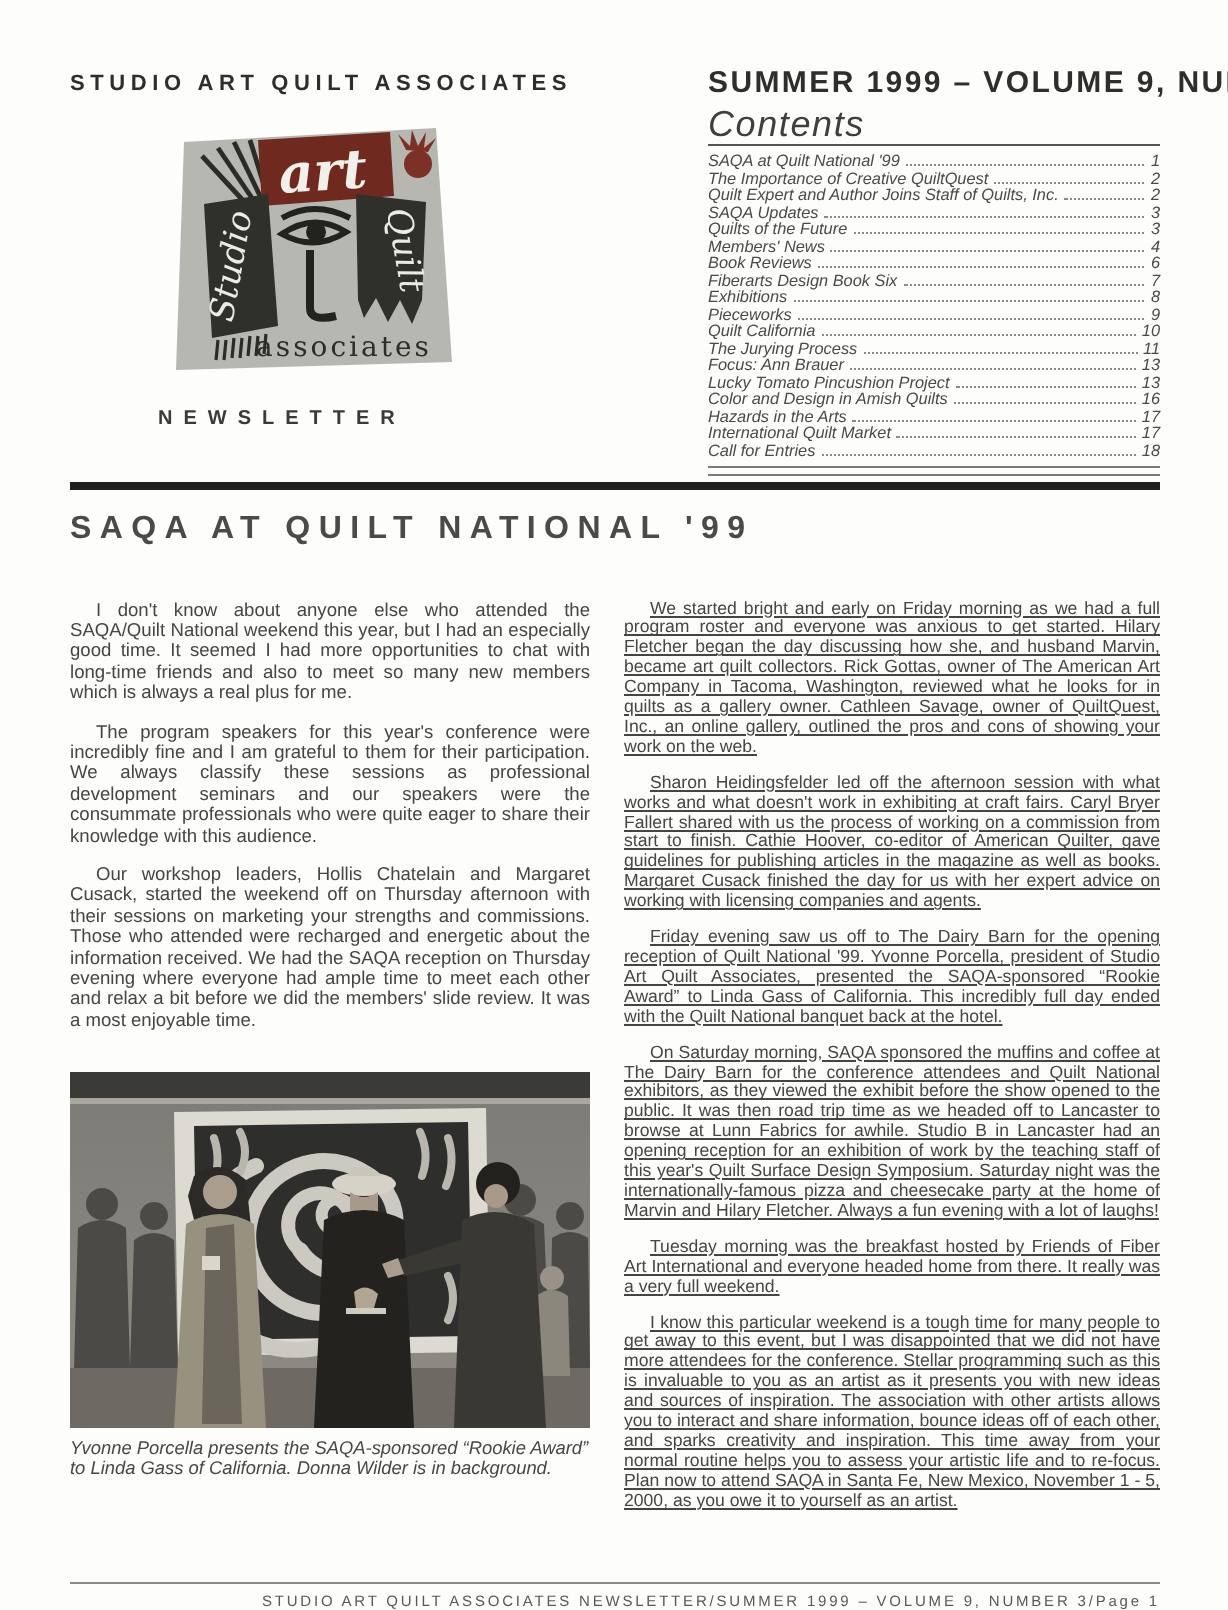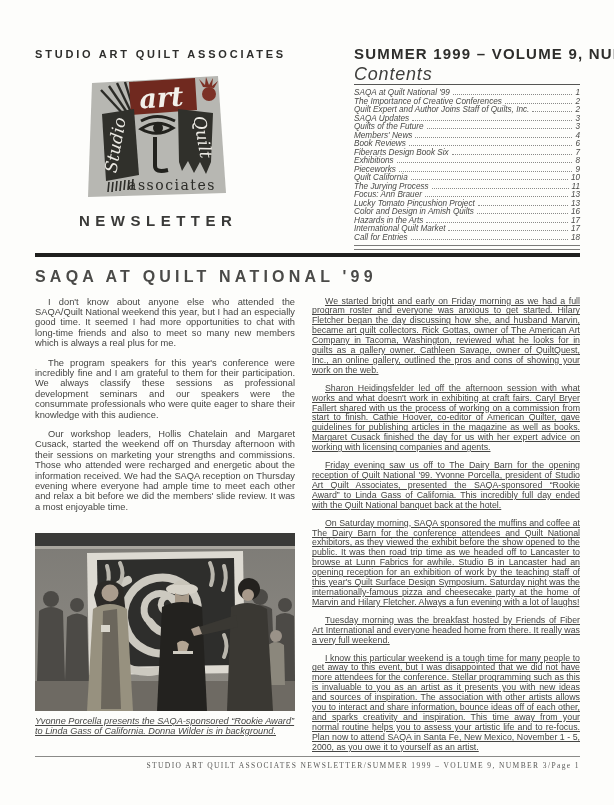--- a/index.html
+++ b/index.html
@@ -1,50 +1,50 @@
 <!DOCTYPE html>
 <html><head>
 <meta charset="utf-8">
 <style>
   html,body{margin:0;padding:0;background:#e8e8e6;}
   .page{
     position:relative;width:614px;height:805px;margin:0 auto;
     background:#fdfdfb;overflow:hidden;
     font-family:"Liberation Sans", sans-serif;color:#3c3c3c;
-    box-sizing:border-box;padding:48px 34px 0 35px;
+    box-sizing:border-box;padding:36px 34px 0 35px;
   }
   
   .header{display:flex;justify-content:space-between;}
   .header-left{width:300px;}
   .masthead-title{font-size:11px;font-weight:bold;letter-spacing:2.8px;color:#2e2e2c;line-height:12px;white-space:nowrap;}
   .logo-wrap{margin:14px 0 0 50px;width:146px;}
-  .newsletter-label{margin:7px 0 0 44px;font-size:15px;font-weight:bold;letter-spacing:5.5px;color:#3a3a38;line-height:18px;}
+  .newsletter-label{margin:7px 0 0 44px;font-size:10px;font-weight:bold;letter-spacing:5.5px;color:#3a3a38;line-height:18px;}
   .header-right{width:226px;}
   .issue-line{font-size:15px;font-weight:bold;letter-spacing:1.2px;color:#2e2e2c;line-height:12px;white-space:nowrap;}
   .contents-heading{margin-top:6px;font-size:18px;font-style:italic;color:#3f3f3d;letter-spacing:.8px;line-height:16px;border-bottom:1.5px solid #555553;padding-bottom:2px;}
   .toc{list-style:none;margin:4px 0 0 0;padding:0;}
   .toc-item{display:flex;align-items:baseline;font-size:8.2px;font-style:italic;color:#4a4a48;line-height:8.5px;}
   .toc-label{white-space:nowrap;}
   .toc-dots{flex:1;border-bottom:1px dotted #8a8a88;margin:0 3px 2px 3px;min-width:8px;}
   .toc-page{white-space:nowrap;}
   .double-rule{margin-top:3px;height:3px;border-top:1px solid #7a7a78;border-bottom:1px solid #7a7a78;}
   
   .thick-rule{margin-top:3px;height:3.5px;background:#1f1f1d;}
   .article-title{margin-top:10px;font-size:16px;font-weight:bold;letter-spacing:4.2px;color:#4a4a48;line-height:20px;}
   .article-byline{margin-top:2px;font-size:10px;font-style:italic;color:#5a5a58;line-height:12px;}
-  .columns{display:flex;margin-top:10px;height:470px;overflow:hidden;justify-content:space-between;}
+  .columns{display:flex;margin-top:25px;height:470px;overflow:hidden;justify-content:space-between;}
   .col-left{width:260px;margin-right:17px;display:flex;flex-direction:column;}
   .col-right{width:268px;}
   .left-text{height:236px;overflow:hidden;}
   .body-para{margin:0 0 9px 0;font-size:9.3px;line-height:10.4px;color:#454543;text-align:justify;text-indent:13px;}
   .col-right .body-para{font-size:8.8px;line-height:9.9px;margin-bottom:8px;text-decoration:underline;}
   .photo-frame{width:260px;height:178px;overflow:hidden;}
-  .photo-caption{margin-top:5px;font-size:9.2px;font-style:italic;line-height:10.6px;color:#474745;text-decoration:underline;}
+  .photo-caption{margin-top:5px;font-size:9.2px;font-style:italic;line-height:10.6px;color:#474745;}
   
-  .footer{position:absolute;left:35px;right:34px;top:756px;font-family:Liberation Serif, serif;}
+  .footer{position:absolute;left:35px;right:34px;top:791px;}
   .footer-rule{border-top:1px solid #8a8a88;}
   .footer-text{margin-top:4px;text-align:right;font-size:7.5px;letter-spacing:1.4px;color:#59595 7;color:#595957;white-space:nowrap;}
 </style>
 </head>
 <body>
 
 <div class="page">
 
   <div class="header">
     <div class="header-left">
@@ -104,21 +104,21 @@
     <div class="header-right">
       <div class="issue-line">SUMMER 1999 – VOLUME 9, NUMBER 3</div>
       <div class="contents-heading">Contents</div>
       <ul class="toc">
           <li class="toc-item">
             <span class="toc-label">SAQA at Quilt National '99</span>
             <span class="toc-dots"></span>
             <span class="toc-page">1</span>
           </li>
           <li class="toc-item">
-            <span class="toc-label">The Importance of Creative Conferences</span>
+            <span class="toc-label">The Importance of Creative QuiltQuest</span>
             <span class="toc-dots"></span>
             <span class="toc-page">2</span>
           </li>
           <li class="toc-item">
             <span class="toc-label">Quilt Expert and Author Joins Staff of Quilts, Inc.</span>
             <span class="toc-dots"></span>
             <span class="toc-page">2</span>
           </li>
           <li class="toc-item">
             <span class="toc-label">SAQA Updates</span>

